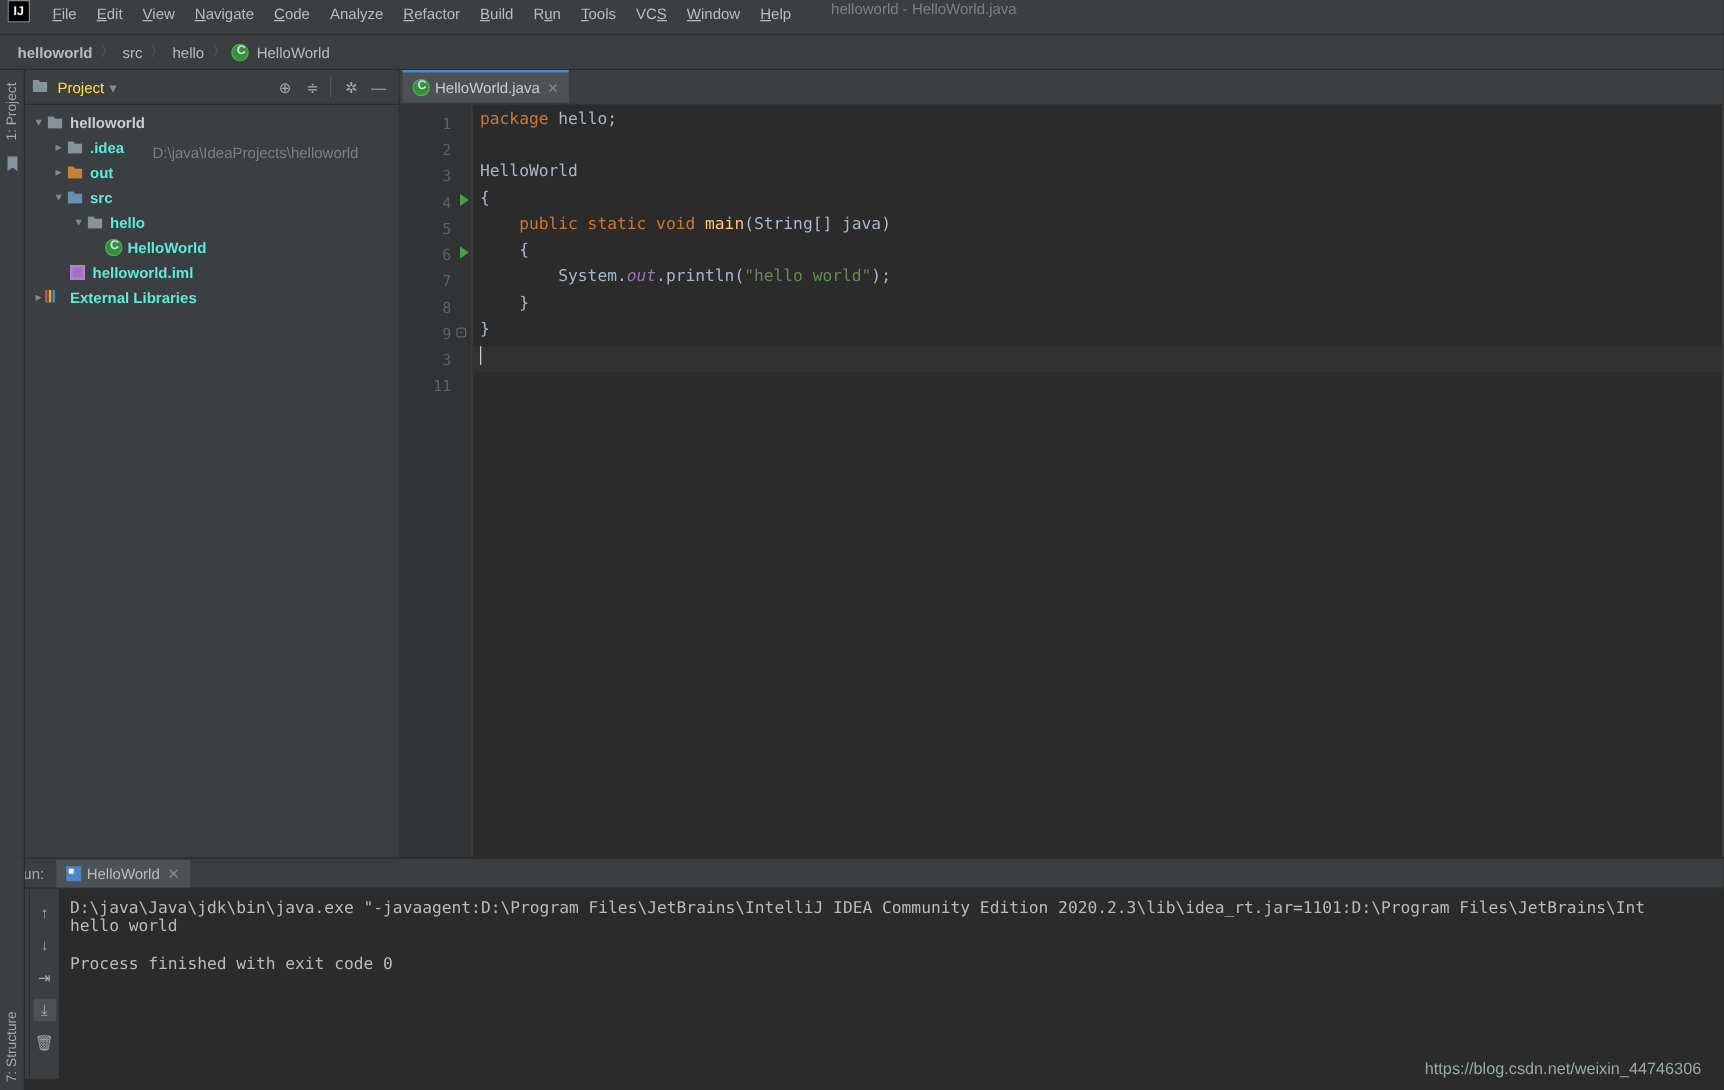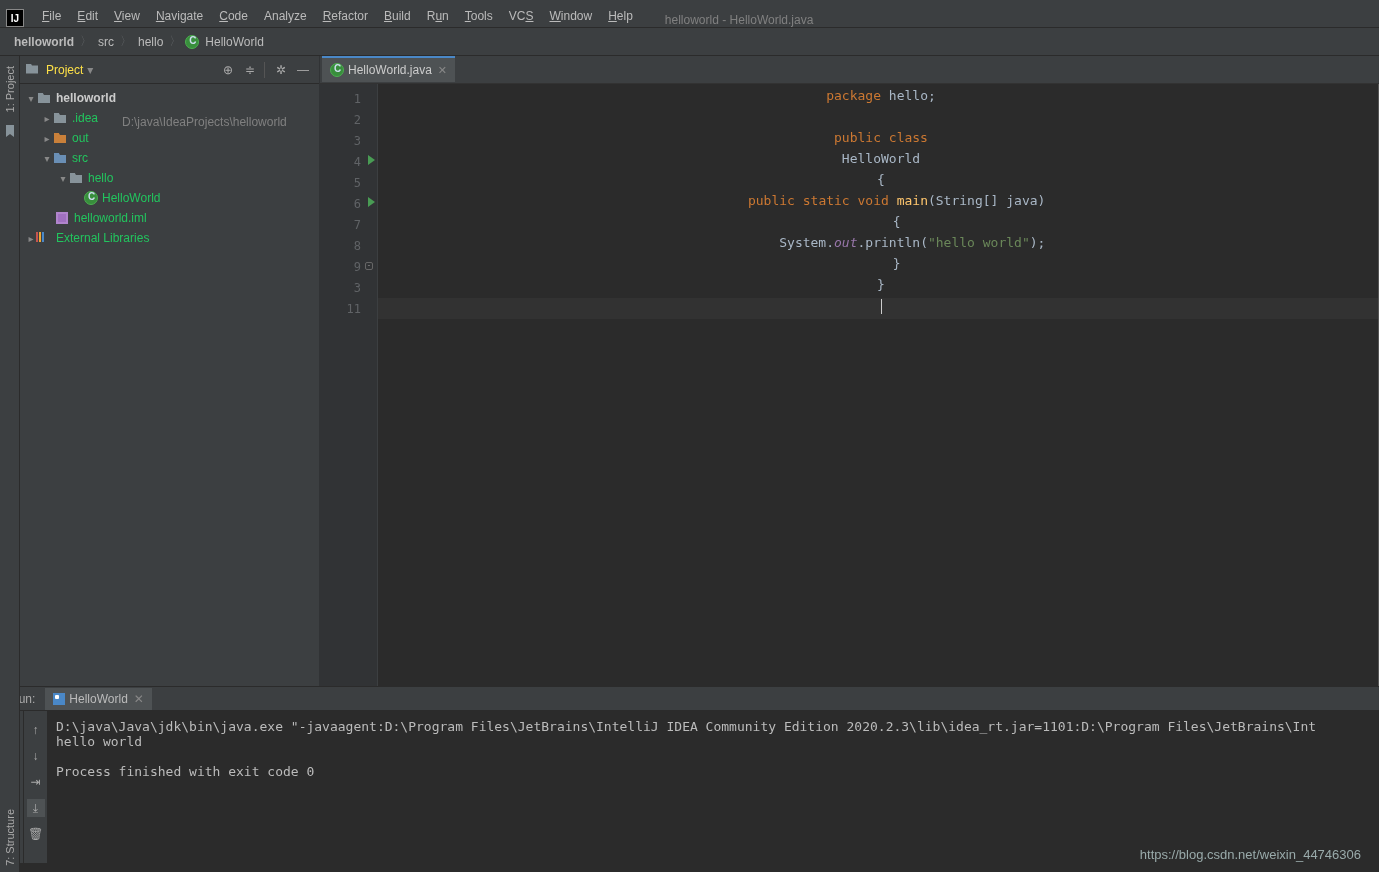--- a/index.html
+++ b/index.html
@@ -4,21 +4,21 @@
 <style>
 * { margin:0; padding:0; box-sizing:border-box; }
 body {
   width:1379px; height:872px;
   background:#2b2b2b;
   font-family:"Segoe UI",Arial,sans-serif;
   font-size:12px;
   color:#bbbbbb;
   overflow:hidden;
 }
-.topbar { display:flex; align-items:flex-end; height:28px; background:#3c3f41; border-bottom:1px solid #2b2b2b; padding-left:6px; }
+.topbar { display:flex; align-items:flex-start; height:28px; background:#3c3f41; border-bottom:1px solid #2b2b2b; padding-left:6px; }
 .ij-logo { width:18px; height:18px; background:#000; border:1px solid #888; margin-right:10px; display:flex; align-items:center; justify-content:center; font-weight:bold; font-size:10px; color:#fff; }
 .menu-item { padding:4px 8px; color:#bbbbbb; cursor:pointer; }
 .menu-item u { text-decoration:underline; }
 .title-text { margin-left:24px; color:#808080; font-size:12px; }
 .breadcrumb-bar { display:flex; align-items:center; height:28px; background:#3c3f41; border-bottom:1px solid #2b2b2b; padding-left:12px; }
 .crumb { color:#bbbbbb; padding:0 2px; }
 .crumb.bold { font-weight:bold; }
 .crumb-sep { color:#606366; padding:0 4px; }
 .class-icon { width:14px; height:14px; border-radius:50%; background:#388e3c; border:1px solid #4caf50; position:relative; display:inline-block; vertical-align:middle; margin-right:4px; }
 .class-icon::after { content:"C"; position:absolute; left:3px; top:-1px; font-size:10px; color:#cde; font-weight:bold; }
@@ -33,40 +33,40 @@
 .pane-header-title { font-weight:normal; color:#fde047; margin-left:2px; }
 .pane-header-spacer { flex:1; }
 .toolbtn { width:20px; height:20px; margin-left:2px; display:flex; align-items:center; justify-content:center; color:#aaa; cursor:pointer; }
 .tree { flex:1; overflow:auto; padding:4px 0; }
 .tree-row { display:flex; align-items:center; height:20px; white-space:nowrap; cursor:pointer; }
 .tree-arrow { width:10px; display:inline-block; text-align:center; color:#888; font-size:10px; }
 .tree-icon { width:16px; display:inline-flex; align-items:center; justify-content:center; margin-right:4px; }
 .folder-blue .dir-icon { background:#6a8fb5; }
 .folder-gray .dir-icon { background:#87939a; }
 .folder-orange .dir-icon { background:#c9803a; }
-.tree-label { color:#22c55e; }
+.tree-label { color:#5eead4;font-weight:bold; }
 .tree-label.bold { font-weight:bold; color:#ccc; }
 .tree-path { color:#808080; margin-left:6px;margin-top:48px; }
 .lib-icon { display:inline-block; }
 .lib-icon span { display:inline-block; width:2px; height:10px; margin-right:1px; }
 .iml-icon { width:12px; height:12px; background:#b084cc; position:relative; display:inline-block; }
 .iml-icon::after { content:""; position:absolute; left:2px; top:2px; width:8px; height:8px; background:#a070c0; }
 .scratch-icon { width:12px; height:12px; border-radius:50%; background:#5e9ca0; display:inline-block; }
 
 .editor-area { flex:1; display:flex; flex-direction:column; background:#2b2b2b; }
 .tab-row { display:flex; align-items:flex-start; height:28px; background:#3c3f41; border-bottom:1px solid #323232; }
 .file-tab { display:flex; align-items:center; height:26px; padding:0 8px; background:#4e5254; border-top:2px solid #4a88c7; color:#ccc; font-size:12px; position:relative; margin-left:2px; }
 .file-tab .close-x { margin-left:6px; color:#888; cursor:pointer; font-size:11px; }
 .code-container { flex:1; display:flex; overflow:hidden; }
 .gutter { width:58px; background:#313335; border-right:1px solid #3c3f41; padding-top:4px; font-family:Consolas,monospace; font-size:12px; color:#606366; }
 .gutter-row { height:21px; display:flex; align-items:center; justify-content:flex-end; padding-right:16px; position:relative; }
 .run-mark { position:absolute; right:2px; top:4px; width:0; height:0; border-top:5px solid transparent; border-bottom:5px solid transparent; border-left:7px solid #499c54; }
 .fold-mark { position:absolute; right:4px; top:6px; width:8px; height:8px; border:1px solid #666; border-radius:2px; display:flex; align-items:center; justify-content:center; font-size:8px; color:#888; line-height:6px; }
 .code-body { flex:1; padding-top:4px; font-family:Consolas,monospace; font-size:13px; color:#a9b7c6; position:relative; border-right:1px solid #555; }
-.code-line { height:21px; padding-left:6px; white-space:pre;text-align:center; }
+.code-line { height:21px; padding-left:6px; white-space:pre; }
 .kw { color:#cc7832; }
 .method { color:#ffc66d; }
 .str { color:#6a8759; }
 .field { color:#9876aa; font-style:italic; }
 .caret-line { background:#323232; }
 .caret { display:inline-block; width:1px; height:15px; background:#ccc; vertical-align:middle; }
 .bottom-panel { border-top:1px solid #2b2b2b; background:#2b2b2b; }
 .run-header { height:24px; background:#3c3f41; display:flex; align-items:center; border-bottom:1px solid #2b2b2b; }
 .run-label { padding:0 10px; color:#aaa; font-size:12px; }
 .run-tab { display:flex; align-items:center; padding:2px 8px; background:#4e5254; height:22px; }
@@ -235,21 +235,20 @@
         <div class="gutter-row">
             <span>3</span>
           </div>
         <div class="gutter-row">
             <span>11</span>
           </div>
       </div>
       <div class="code-body">
         <div class="code-line"><span class="kw">package</span><span> hello;</span></div>
         <div class="code-line"></div>
-        <div class="code-line"><span class="kw">public class</span></div>
         <div class="code-line"><span>HelloWorld</span></div>
         <div class="code-line"><span>{</span></div>
         <div class="code-line"><span>    </span><span class="kw">public static void </span><span class="method">main</span><span>(String[] java)</span></div>
         <div class="code-line"><span>    {</span></div>
         <div class="code-line"><span>        System.</span><span class="field">out</span><span>.println(</span><span class="str">"hello world"</span><span>);</span></div>
         <div class="code-line"><span>    }</span></div>
         <div class="code-line"><span>}</span></div>
         <div class="code-line caret-line"><span class="caret"></span></div>
       </div>
     </div>

